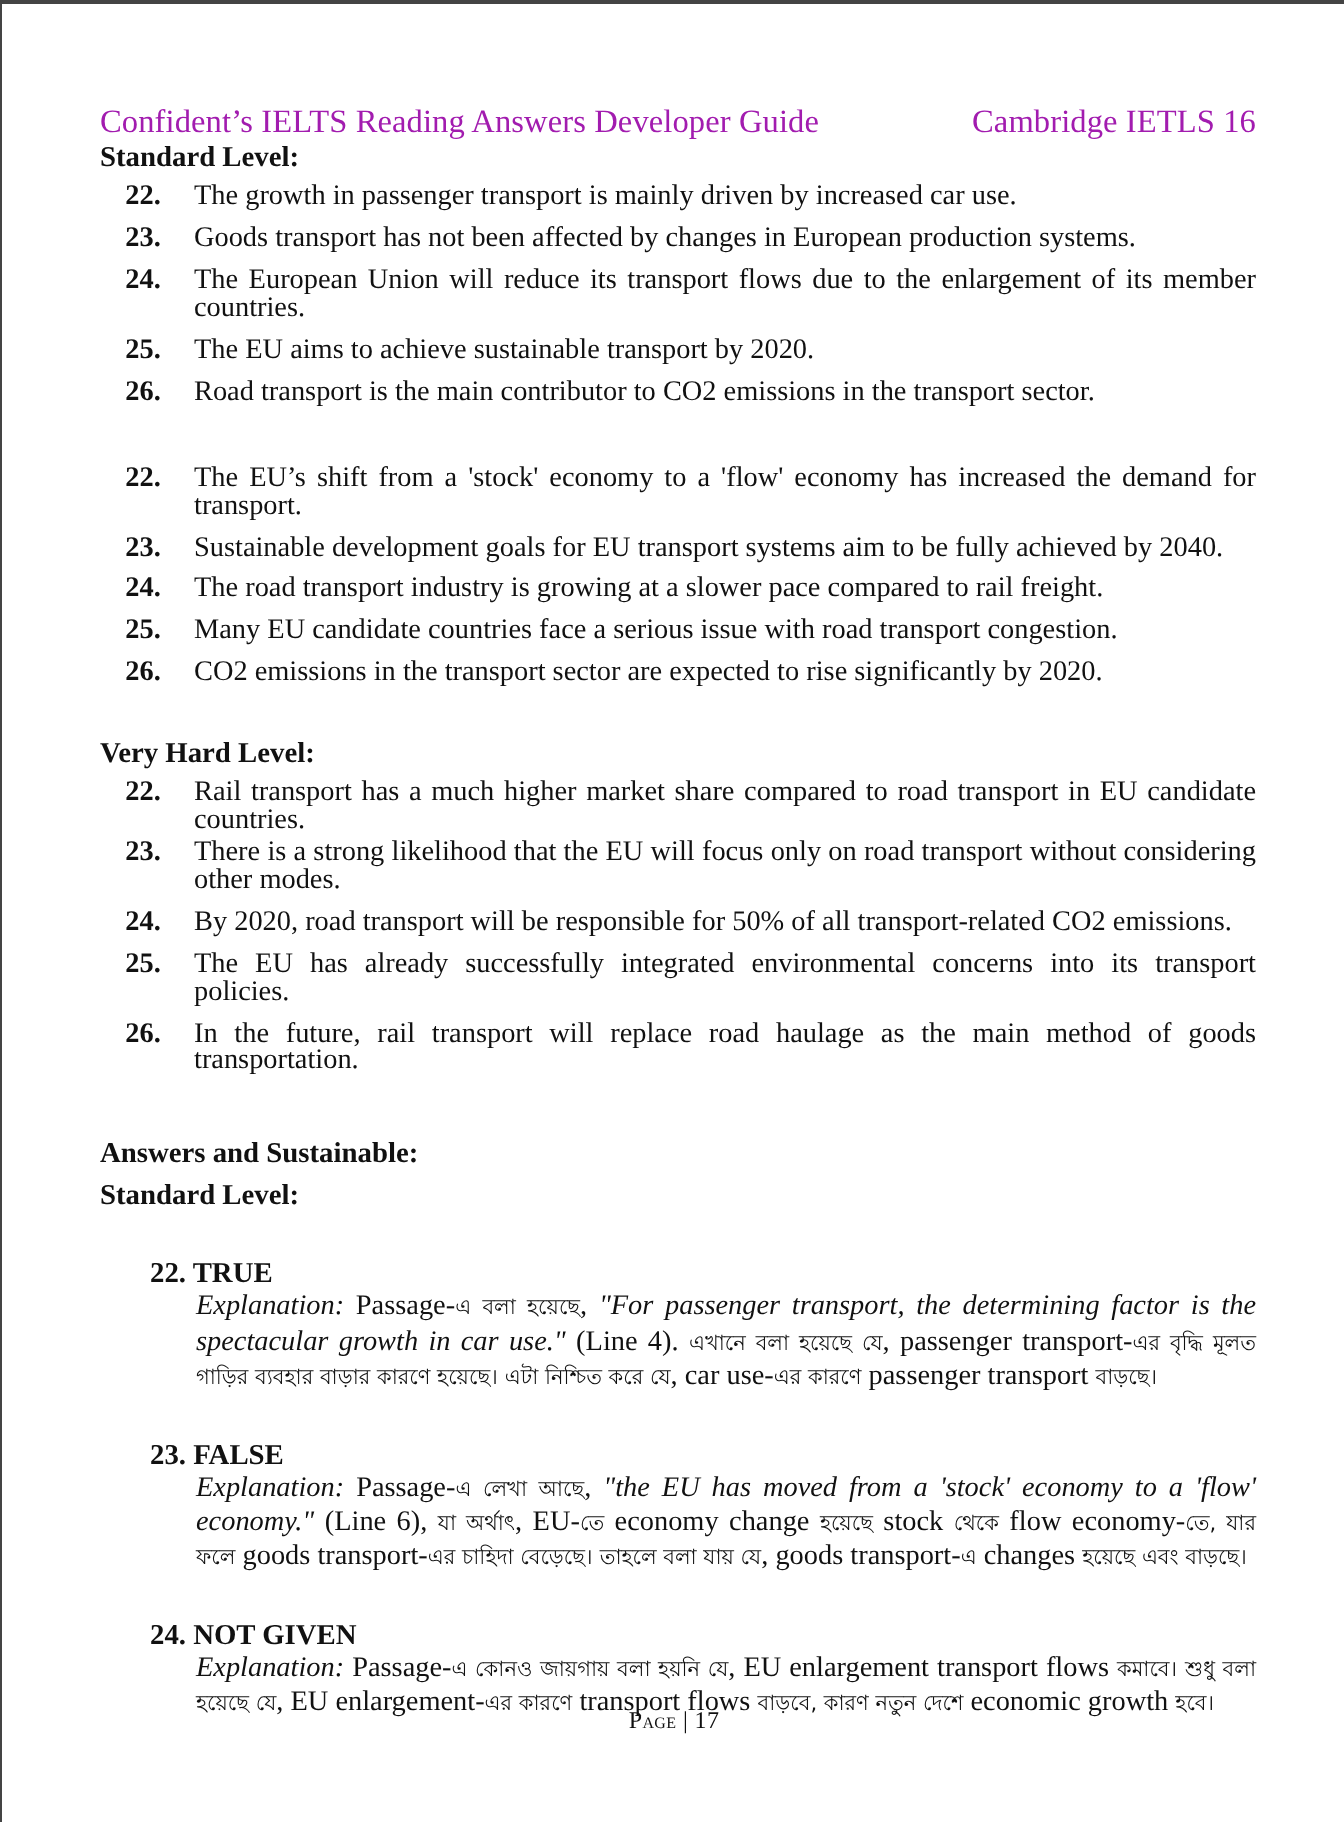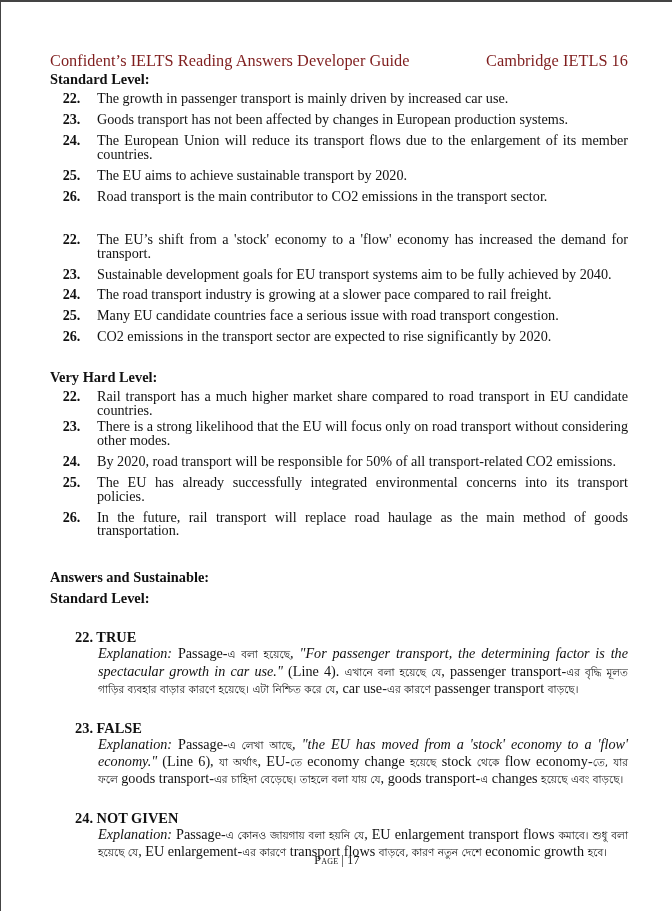--- a/index.html
+++ b/index.html
@@ -9,21 +9,21 @@
   }
   .page {
     position: relative; width: 671px; height: 909px;
     border-top: 2px solid #444; border-left: 1px solid #444;
     background: #fff; box-sizing: content-box;
   }
   .header {
     position: absolute; left: 49px; top: 49px; width: 578px;
     display: flex; justify-content: space-between;
     font-family: "Liberation Serif", "DejaVu Serif", serif;
-    font-size: 16.3px; line-height: 20px; color: #7f1d1d; letter-spacing: 0.05px;
+    font-size: 16.3px; line-height: 20px; color: #a21caf; letter-spacing: 0.05px;
   }
   .content { position: absolute; left: 49px; top: 69px; width: 578px; }
   .level-heading {
     font-weight: bold; font-size: 14.4px; line-height: 17px; margin: 0;
   }
   ol.q-list { list-style: none; margin: 4px 0 0 0; padding: 0; }
   ol.q-list li {
     display: flex; font-size: 14.2px; line-height: 13.8px;
     margin-bottom: 7.2px; text-align: justify;
   }

